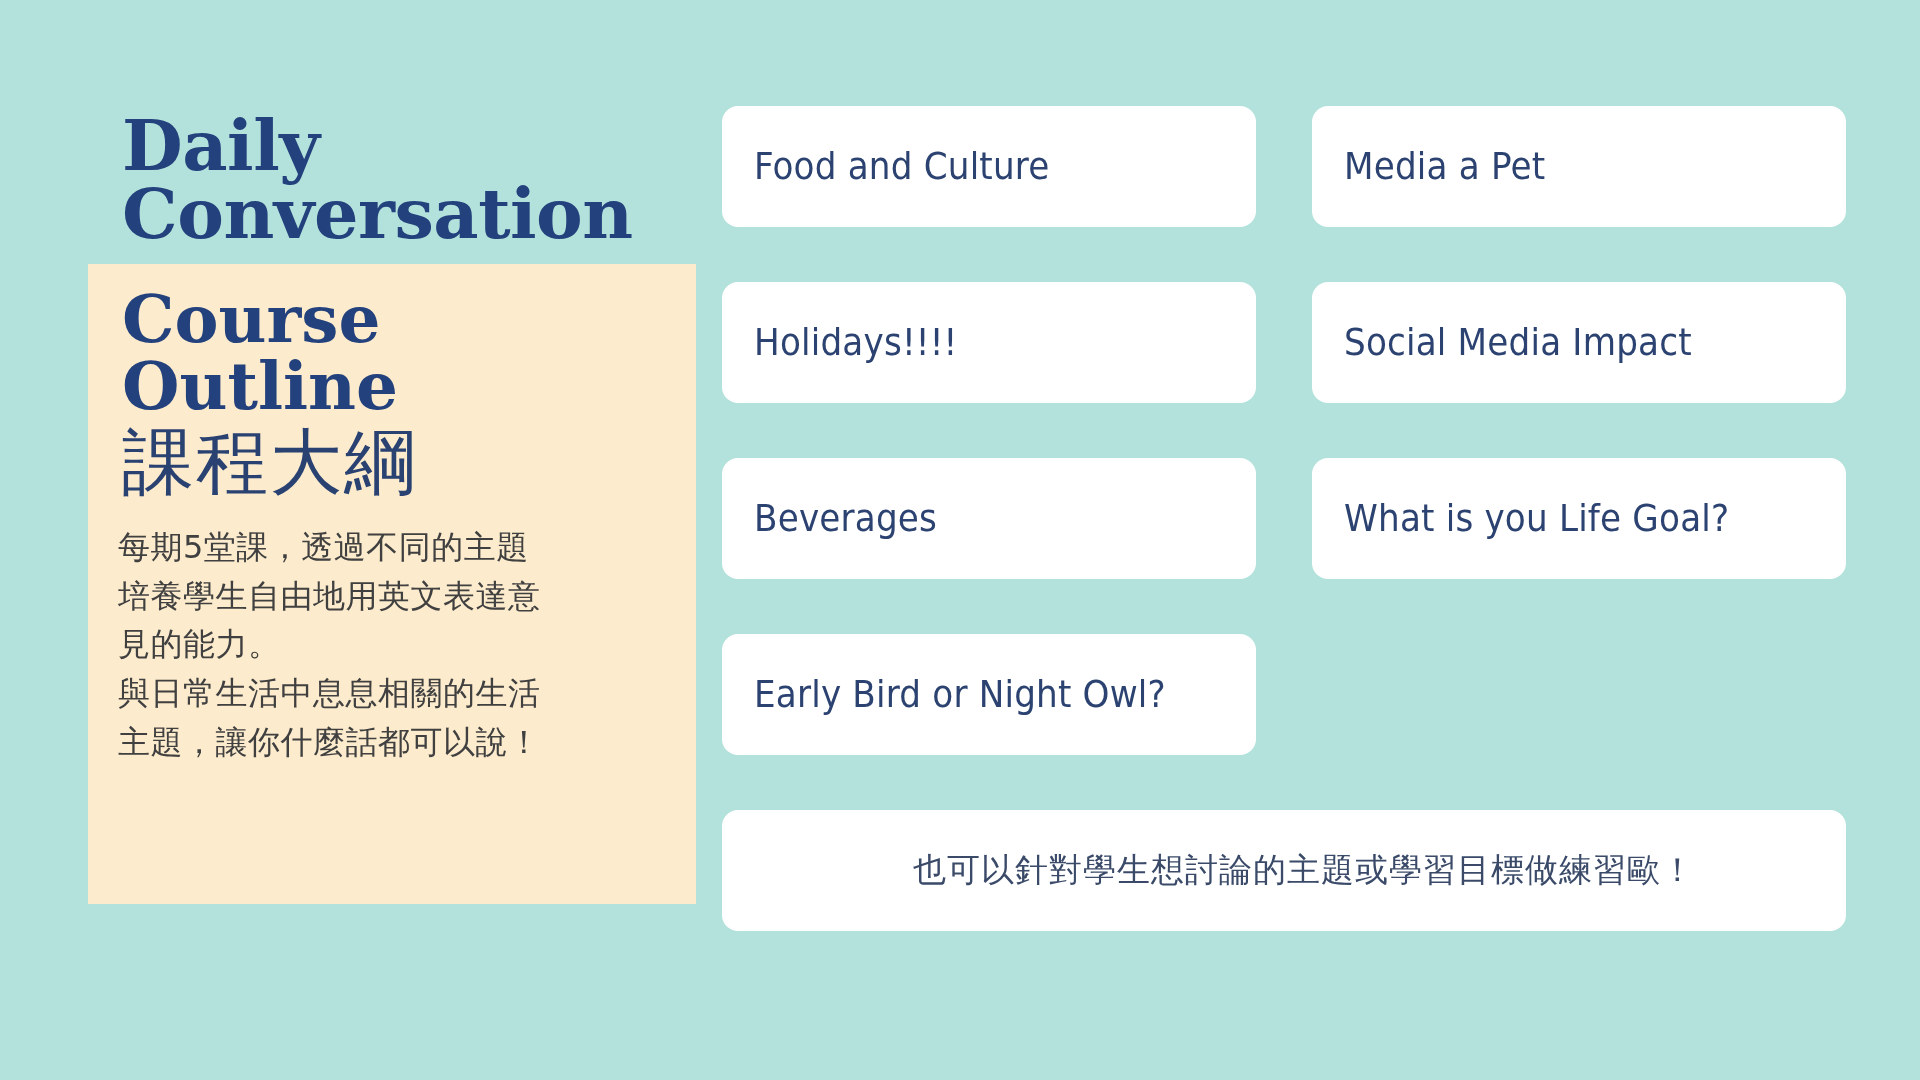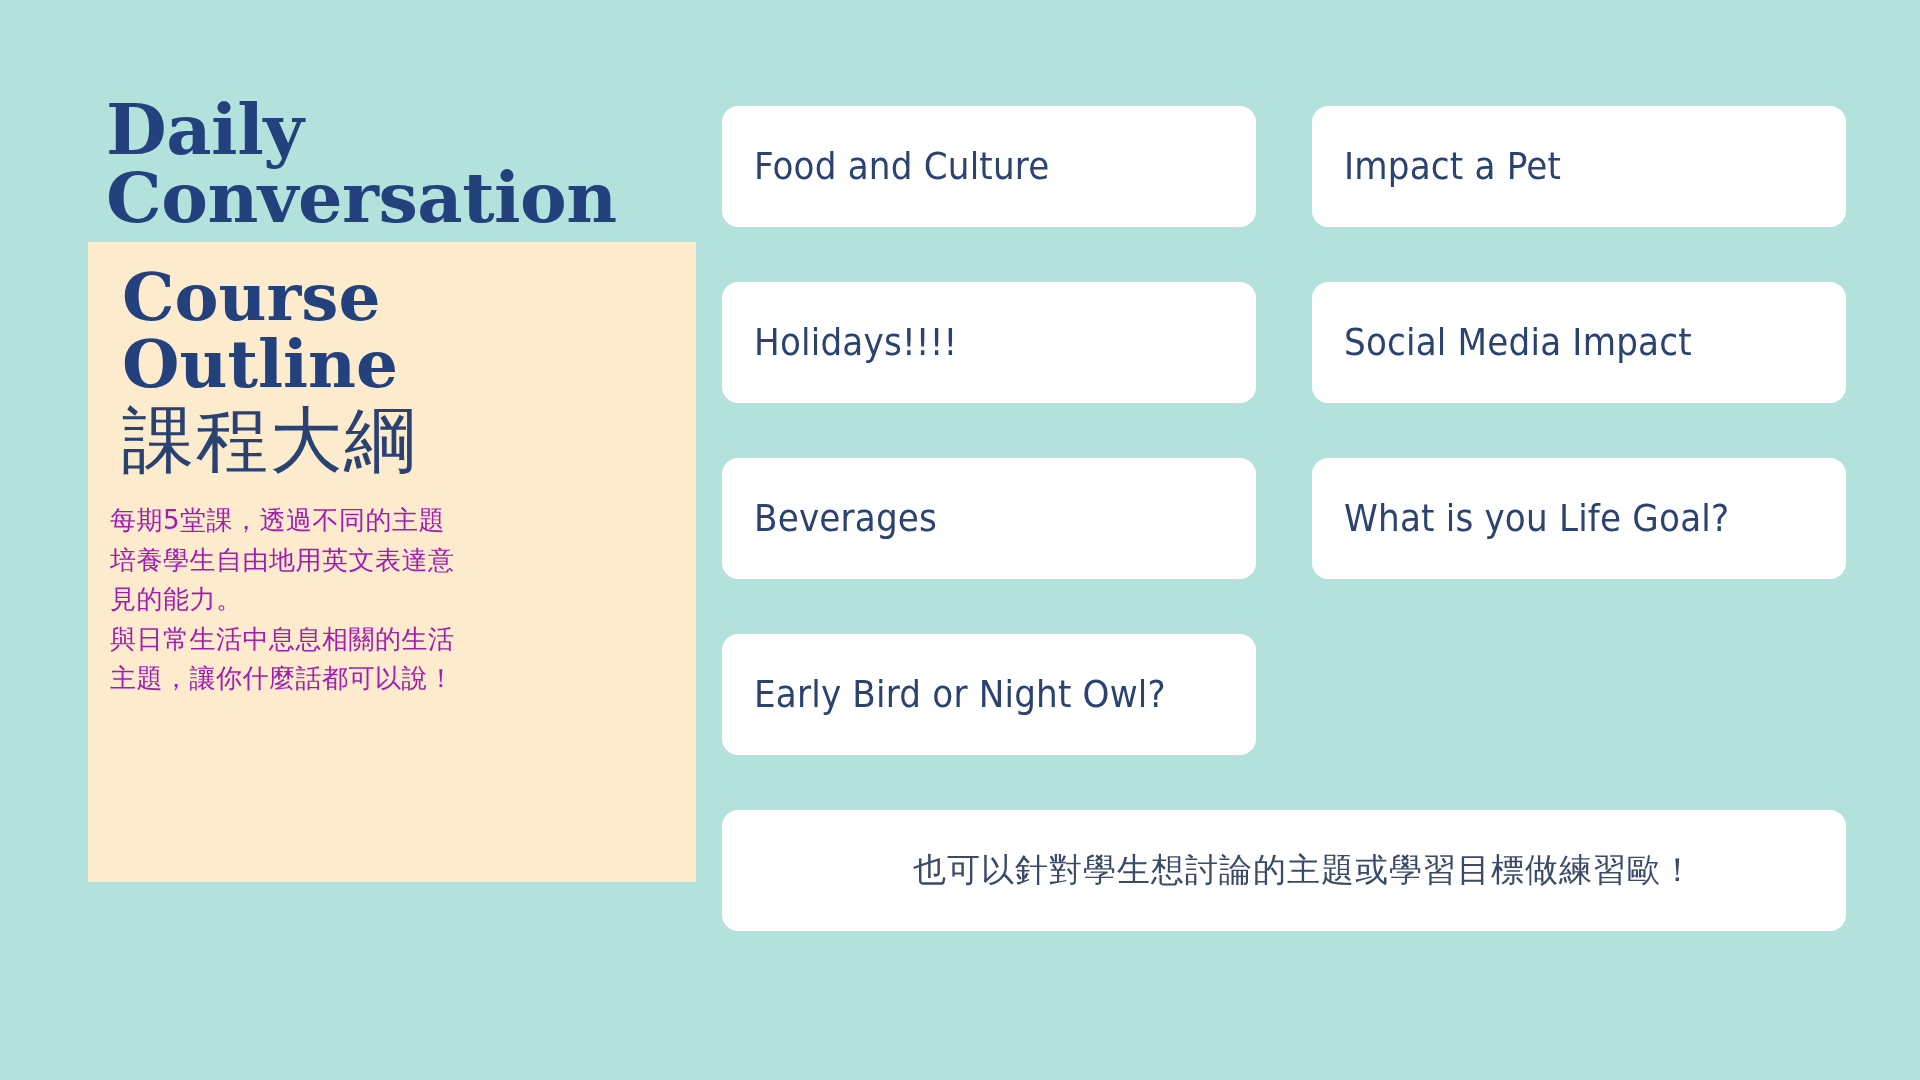--- a/index.html
+++ b/index.html
@@ -35,21 +35,21 @@
   }
 
   .main-title {
     font-family: "DejaVu Serif", "Liberation Serif", serif;
     font-weight: bold;
     color: #23417d;
     font-size: 70px;
     line-height: 0.97;
     letter-spacing: -0.5px;
     white-space: pre-line;
-    margin: 0;
+    margin: 16px;
   }
 
   .cream-panel {
     background: #fcebcc;
     padding: 22px 22px 34px 18px;
     box-sizing: border-box;
     width: 608px;
     min-height: 640px;
   }
 
@@ -67,25 +67,25 @@
     font-family: "DejaVu Serif", "Liberation Serif", serif;
     color: #2a4272;
     font-size: 72px;
     line-height: 1.12;
     margin: 0 0 20px 16px;
     letter-spacing: 2px;
   }
 
   .cn-body {
     font-family: "DejaVu Sans", "Liberation Sans", sans-serif;
-    color: #a21caf;
-    font-size: 26px;
+    color: #404040;
+    font-size: 32px;
     line-height: 1.52;
     white-space: pre-line;
-    margin: 4px;
+    margin: 12px;
     letter-spacing: 0.5px;
   }
 
   
   .cards-area {
     position: absolute;
     left: 722px;
     top: 106px;
     width: 1120px;
   }
@@ -162,21 +162,21 @@
 
   <div class="cards-area">
 
     <div class="card-grid">
 
       <div class="card">
         <span class="card-label">Food and Culture</span>
       </div>
 
       <div class="card">
-        <span class="card-label">Impact a Pet</span>
+        <span class="card-label">Media a Pet</span>
       </div>
 
       <div class="card">
         <span class="card-label">Holidays!!!!</span>
       </div>
 
       <div class="card">
         <span class="card-label">Social Media Impact</span>
       </div>
 

